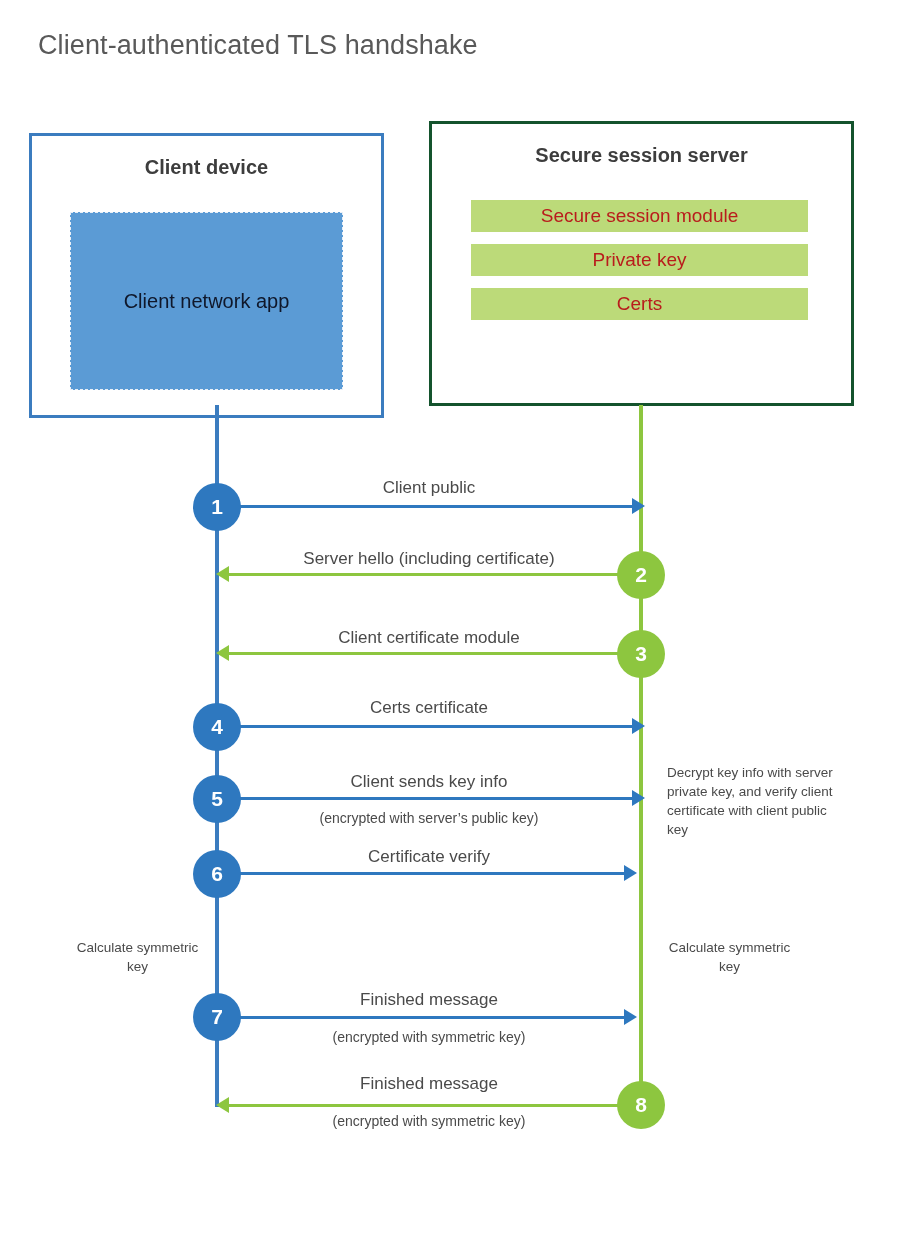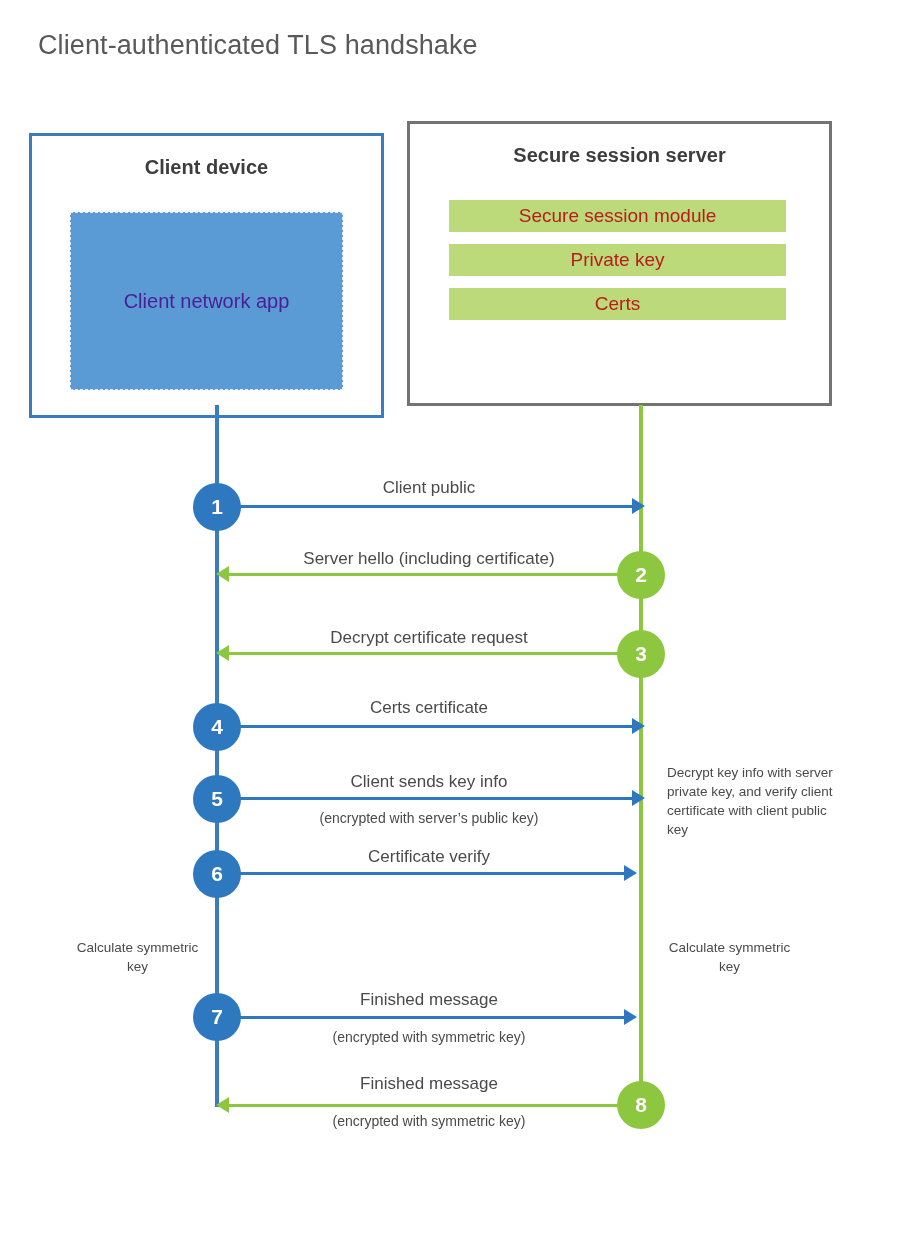--- a/index.html
+++ b/index.html
@@ -15,34 +15,34 @@
   .page-title {
     position:absolute; left:38px; top:30px;
     font-size:27px; font-weight:300; color:#595959;
     letter-spacing:0.1px; white-space:nowrap;
   }
 
   
   .party-box { position:absolute; background:#ffffff; }
   .party-box.client { left:29px; top:121px; width:355px; height:285px;
                       border:3px solid #3b7cbf;margin-top:12px; }
-  .party-box.server { left:407px; top:121px; width:425px; height:285px;
-                      border:3px solid #737373; }
+  .party-box.server { left:429px; top:121px; width:425px; height:285px;
+                      border:3px solid #14532d; }
   .party-title {
     position:absolute; left:0; right:0; top:20px; text-align:center;
     font-size:20px; font-weight:bold; color:#3d3d3d;
   }
 
   
   .client-app {
     position:absolute; left:38px; top:76px; width:273px; height:178px;
     background:#5b9bd5;
     border:1px dashed #e8eff7;
     display:flex; align-items:center; justify-content:center;
-    color:#4c1d95; font-size:20px; font-weight:300; text-align:center;
+    color:#0f172a; font-size:20px; font-weight:300; text-align:center;
     line-height:1.35;
   }
 
   
   .server-bars { position:absolute; left:39px; top:76px; width:337px; }
   .server-bar {
     height:32px; margin-bottom:12px; background:#bcda79;
     display:flex; align-items:center; justify-content:center;
     color:#b91c1c; font-size:19px; font-weight:300;
   }
@@ -118,21 +118,21 @@
   <div class="msg-label" style="left:217px; top:478px; width:424px;">Client public</div>
   <div class="arrow-line blue" style="left:217px; top:505px; width:415px;"></div>
   <div class="arrow-head right blue" style="left:632px; top:498px;"></div>
   <div class="step-circle blue" style="left:193px; top:483px;">1</div>
 
   <div class="msg-label" style="left:217px; top:549px; width:424px;">Server hello (including certificate)</div>
   <div class="arrow-line green" style="left:229px; top:573px; width:412px;"></div>
   <div class="arrow-head left green" style="left:216px; top:566px;"></div>
   <div class="step-circle green" style="left:617px; top:551px;">2</div>
 
-  <div class="msg-label" style="left:217px; top:628px; width:424px;">Decrypt certificate request</div>
+  <div class="msg-label" style="left:217px; top:628px; width:424px;">Client certificate module</div>
   <div class="arrow-line green" style="left:229px; top:652px; width:412px;"></div>
   <div class="arrow-head left green" style="left:216px; top:645px;"></div>
   <div class="step-circle green" style="left:617px; top:630px;">3</div>
 
   <div class="msg-label" style="left:217px; top:698px; width:424px;">Certs certificate</div>
   <div class="arrow-line blue" style="left:217px; top:725px; width:415px;"></div>
   <div class="arrow-head right blue" style="left:632px; top:718px;"></div>
   <div class="step-circle blue" style="left:193px; top:703px;">4</div>
 
   <div class="msg-label" style="left:217px; top:772px; width:424px;">Client sends key info</div>

